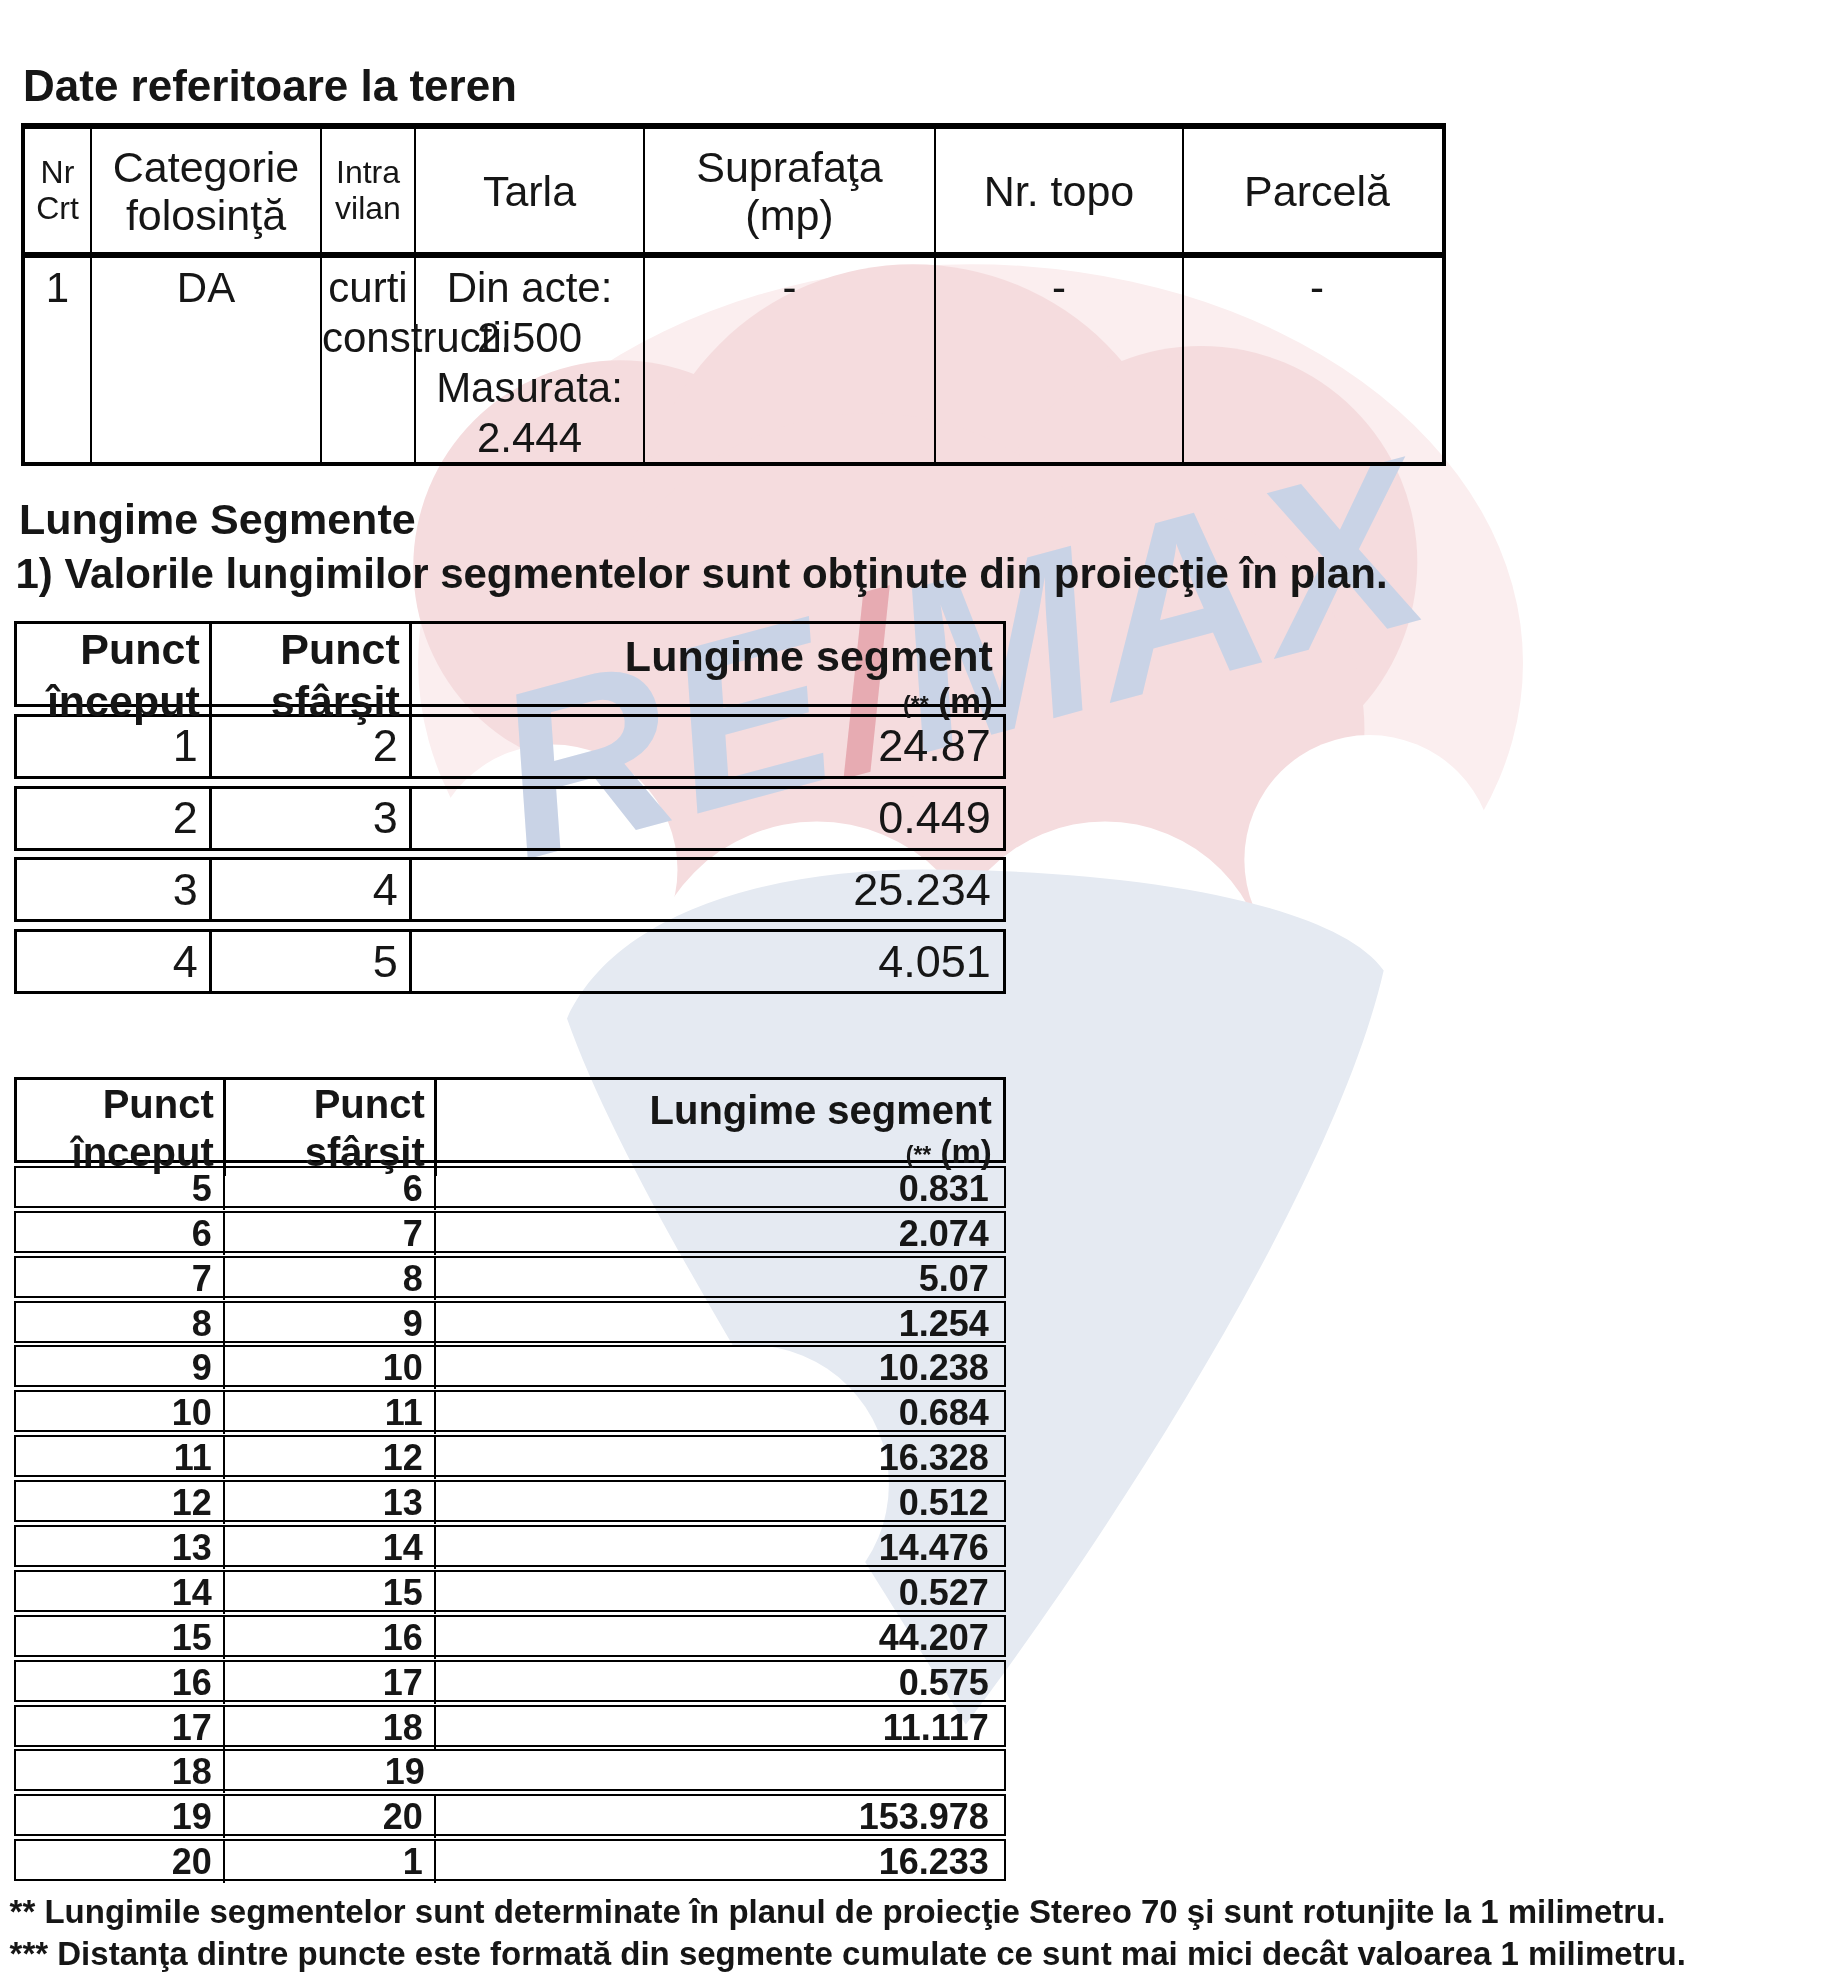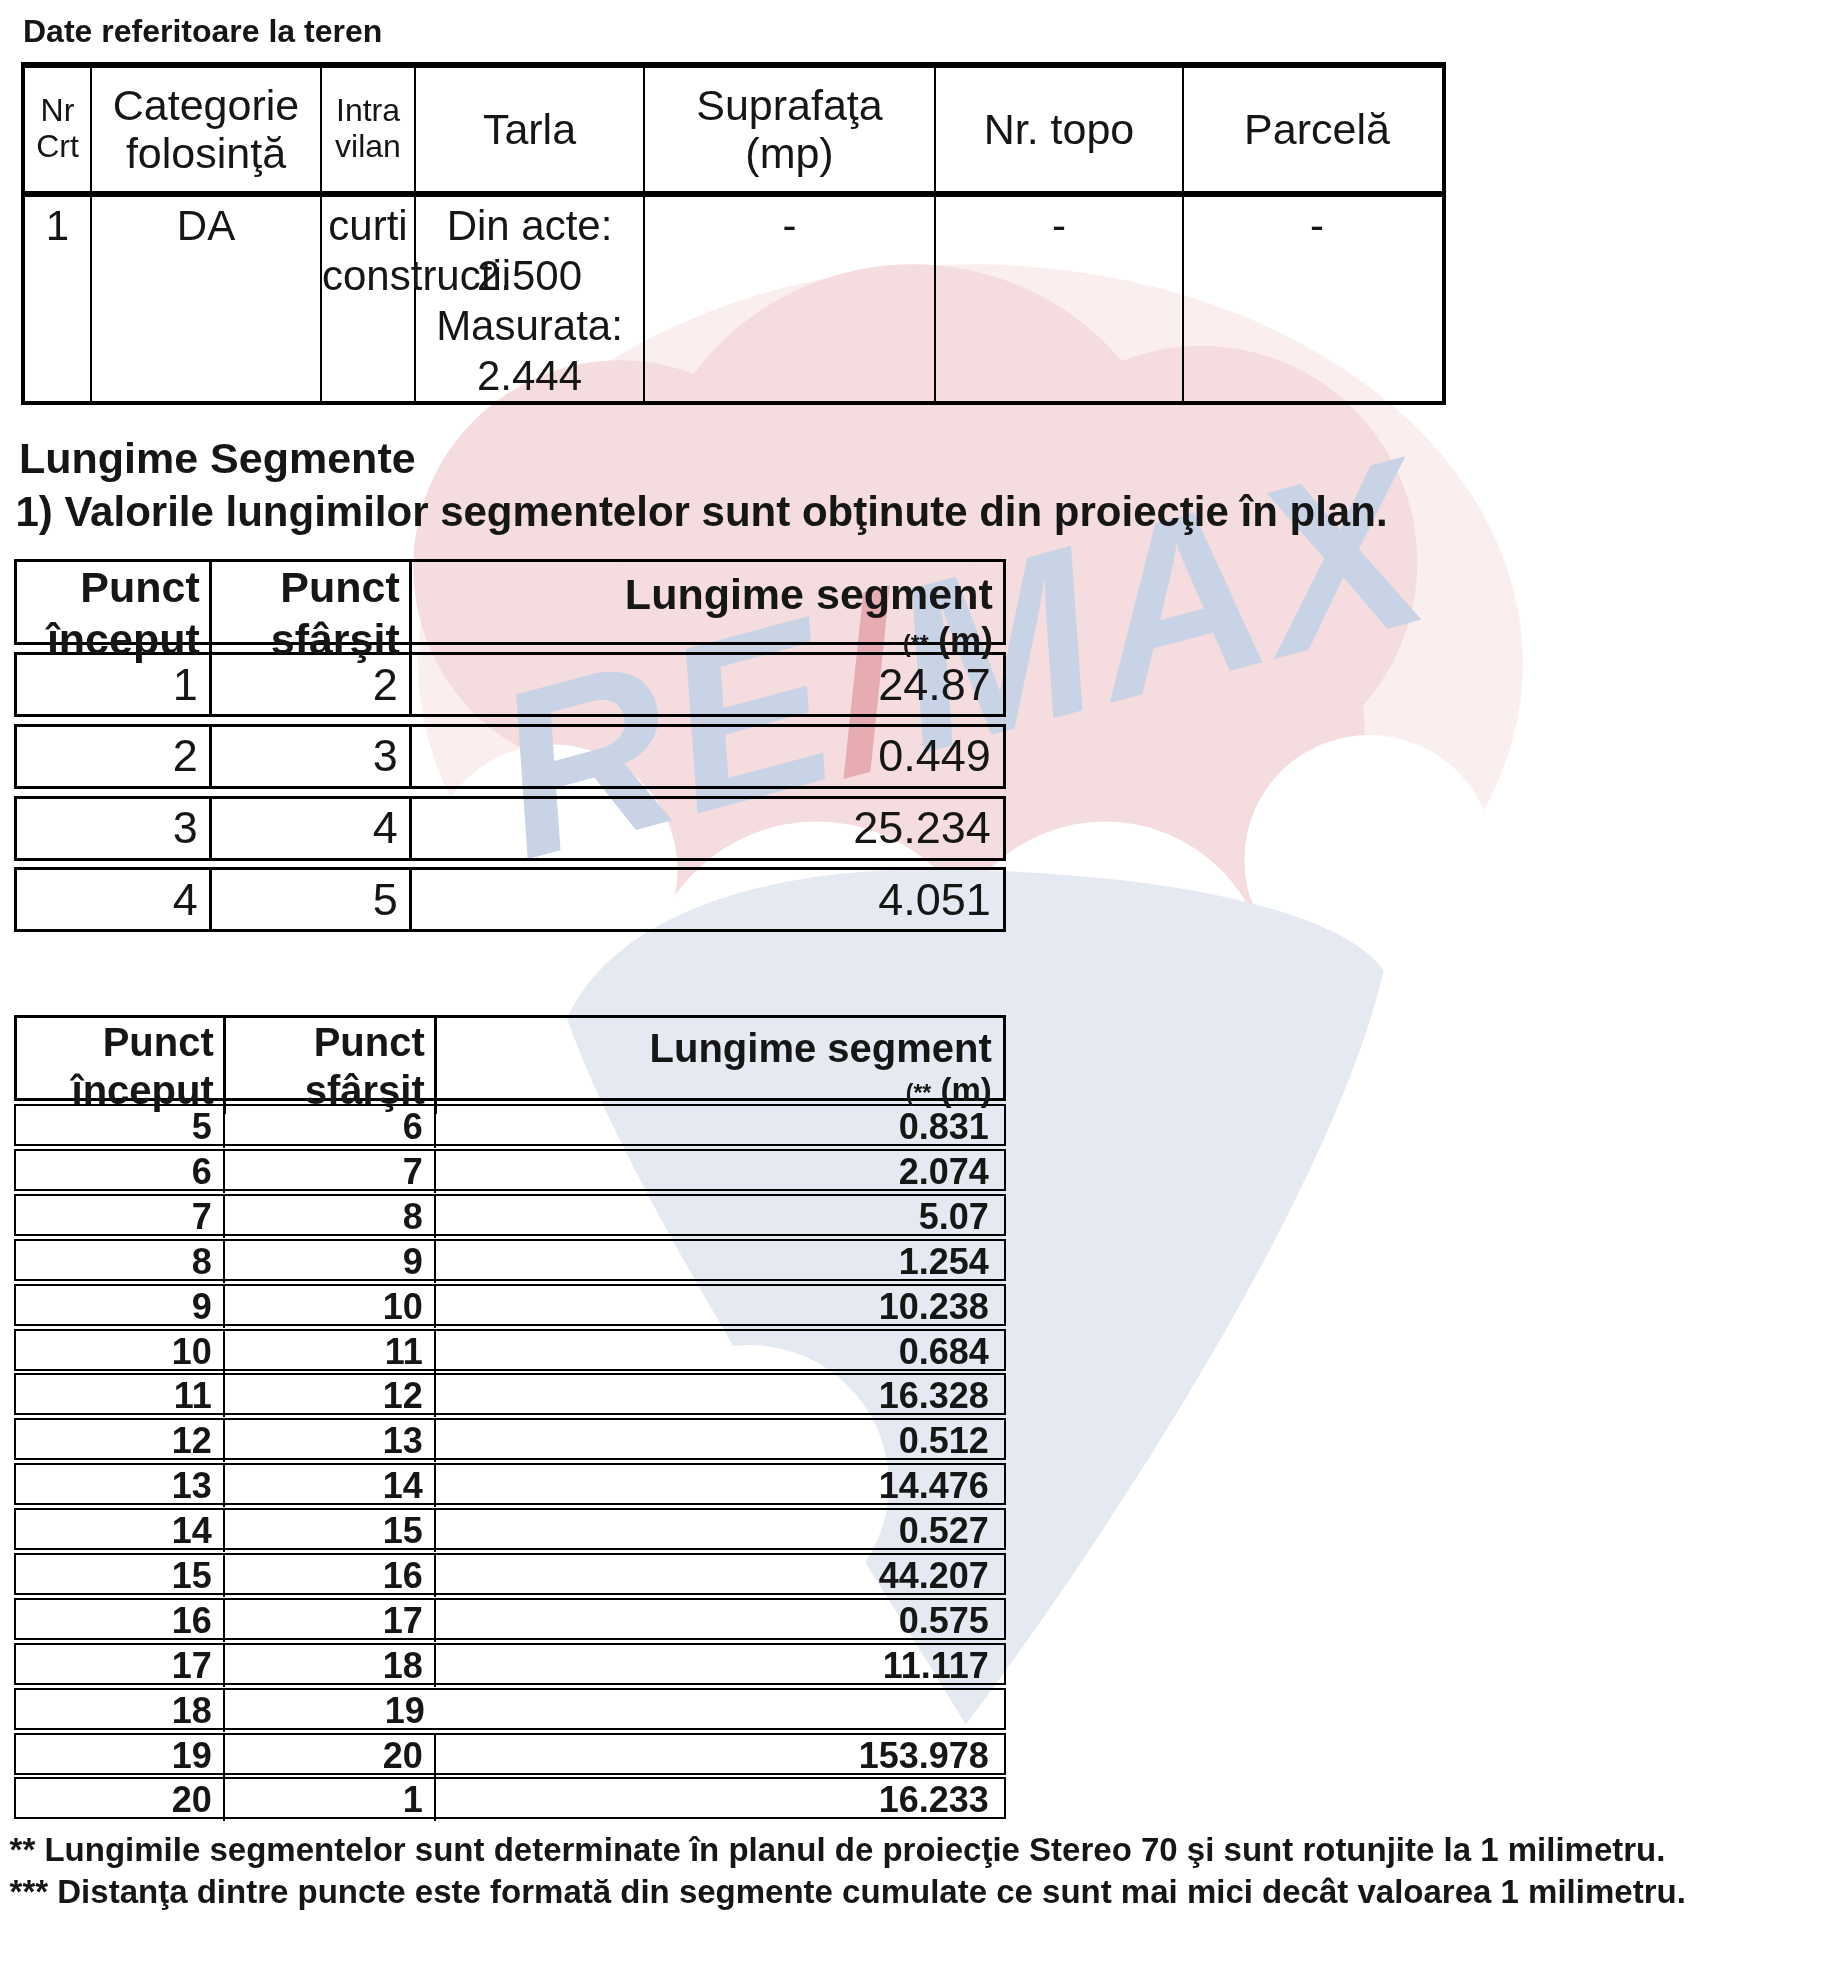--- a/index.html
+++ b/index.html
@@ -5,21 +5,21 @@
   * { margin:0; padding:0; box-sizing:border-box; }
   html,body { background:#ffffff; }
   .page {
     width:1845px; height:1985px; position:relative; overflow:hidden;
     background:#ffffff; color:#161616;
     font-family:"Liberation Sans", sans-serif;
   }
   .watermark { position:absolute; left:0; top:0; width:1845px; height:1985px; z-index:0; }
   .content { position:relative; z-index:1; }
 
-  .doc-title { padding:13.4px 0 0 23px; font-size:32px; font-weight:700; line-height:1.15; }
+  .doc-title { padding:13.4px 0 0 23px; font-size:44px; font-weight:700; line-height:1.15;margin-top:48px; }
 
   
   .terrain-table { margin:11.5px 0 0 21px; width:1425px; border:4.8px solid #000; border-top-width:6.7px; }
   .t-grid { display:grid; grid-template-columns:67px 230px 94px 229px 291px 248px 266px; }
   .terrain-header { border-bottom:6.7px solid #000; height:129px; }
   .terrain-header .cell {
     border-right:2.9px solid #000; display:flex; align-items:center; justify-content:center;
     text-align:center; white-space:pre-line; font-size:43px; line-height:1.12;
   }
   .terrain-header .cell.small { font-size:32px; }

